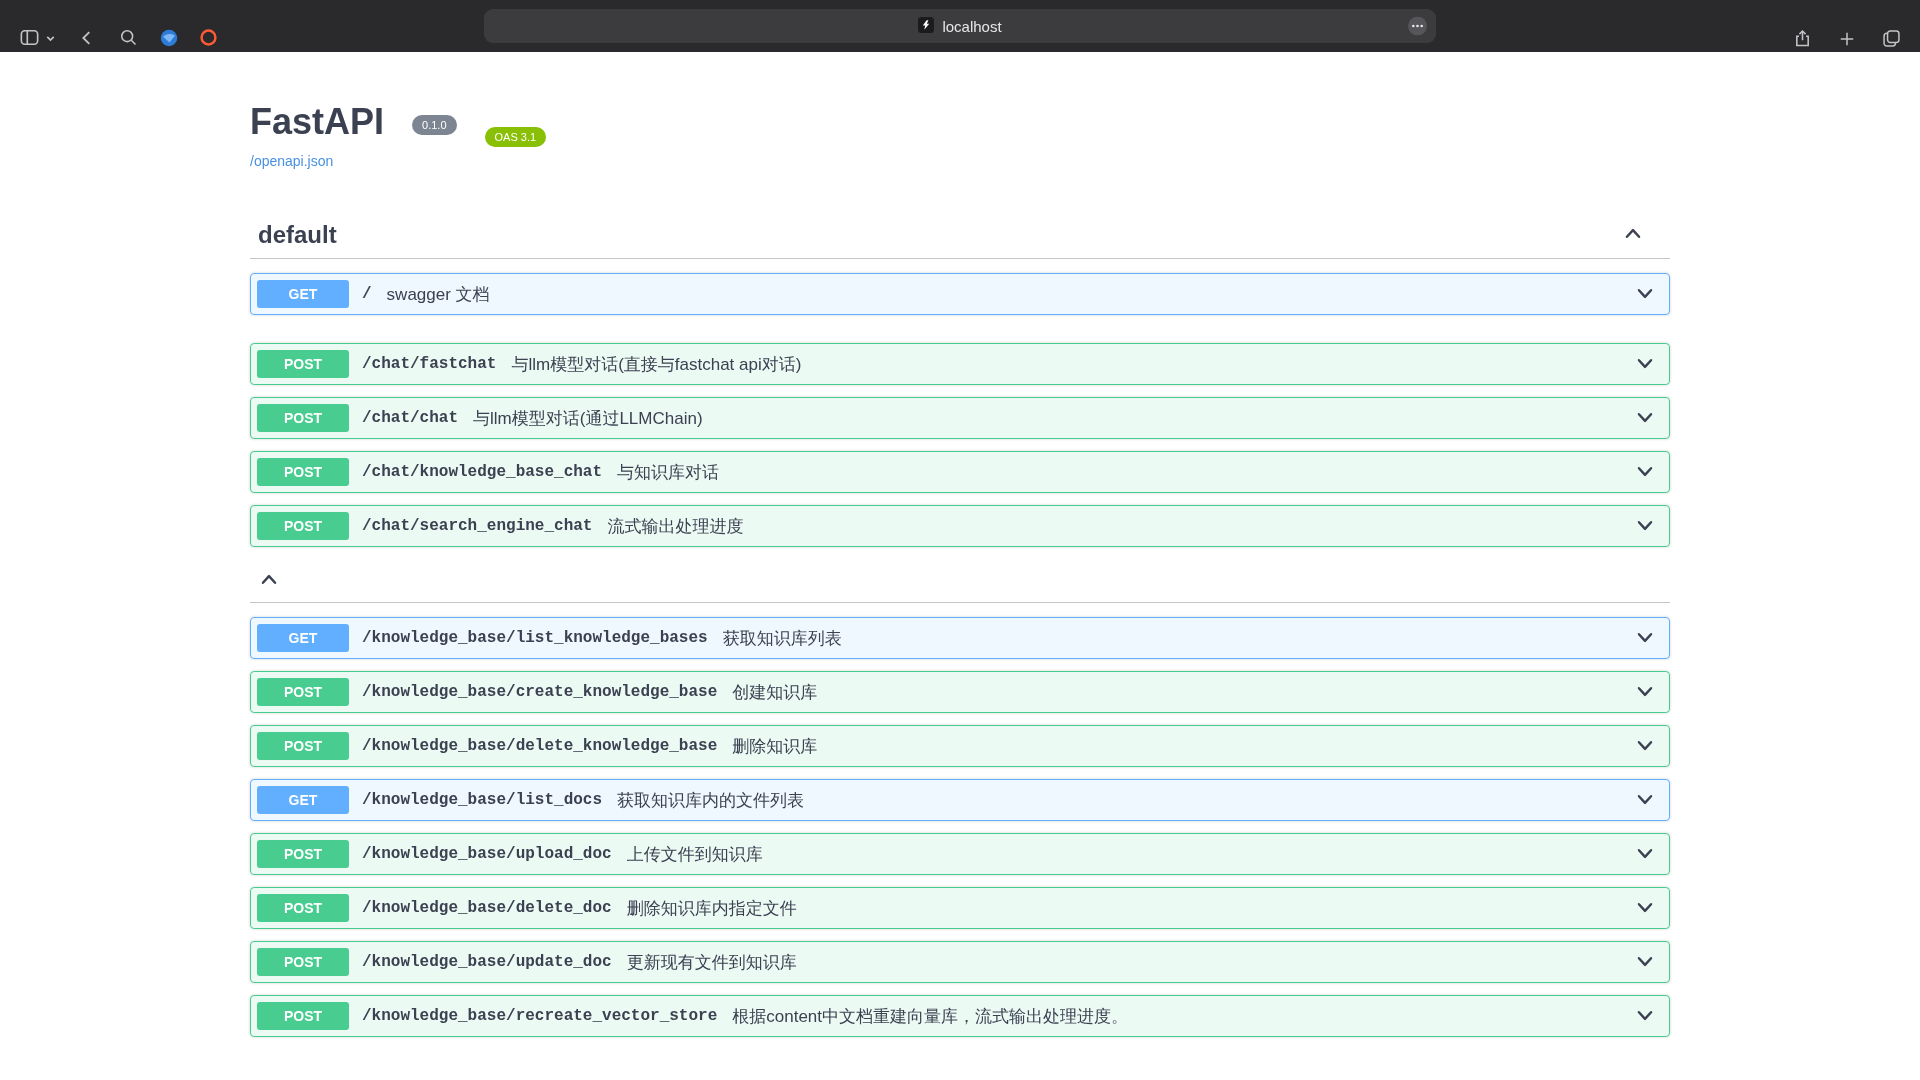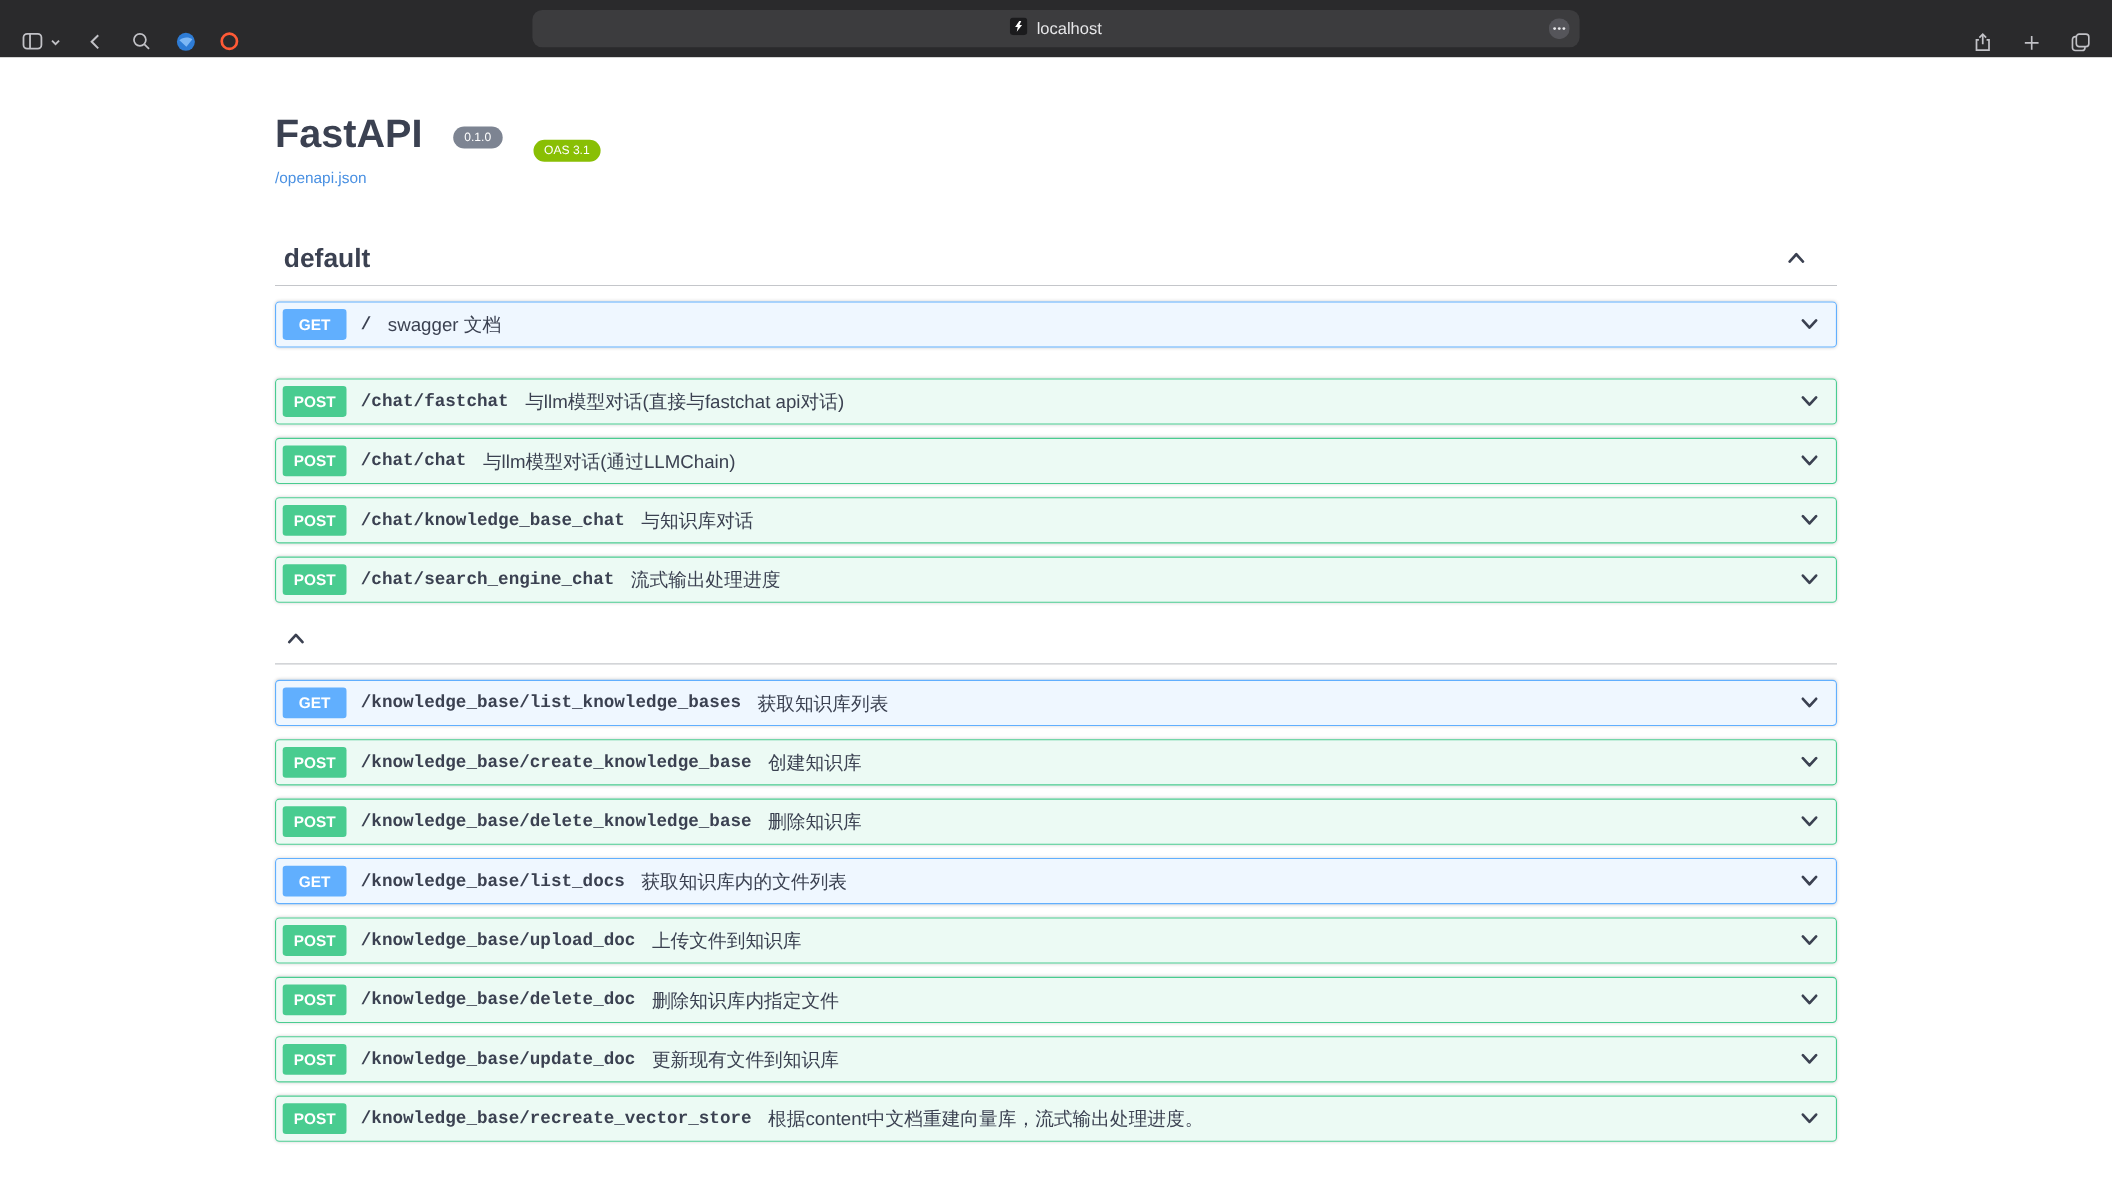--- a/index.html
+++ b/index.html
@@ -52,21 +52,21 @@
 
   .opblock {
     display:flex; align-items:center; height:42px; margin-bottom:12px;
     border:1px solid; border-radius:4px; padding:0 13px 0 6px;
     box-shadow:0 0 3px rgba(0,0,0,.19); cursor:pointer;
   }
   .opblock.get  { background:rgba(97,175,254,.1);  border-color:#61affe; }
   .opblock.post { background:rgba(73,204,144,.1); border-color:#49cc90; }
 
   .method {
-    width:58px; height:28px; line-height:28px; text-align:center;
+    width:92px; height:28px; line-height:28px; text-align:center;
     border-radius:3px; color:#fff; font-weight:700; font-size:14px; flex:0 0 auto;
   }
   .opblock.get  .method { background:#61affe; }
   .opblock.post .method { background:#49cc90; }
 
   .path {
     margin-left:13px; font-family:"Liberation Mono","DejaVu Sans Mono",monospace;
     font-weight:700; font-size:16px; color:#3b4151; white-space:nowrap;
   }
   .desc { margin-left:15px; font-size:17px; color:#3b4151; white-space:nowrap; }

